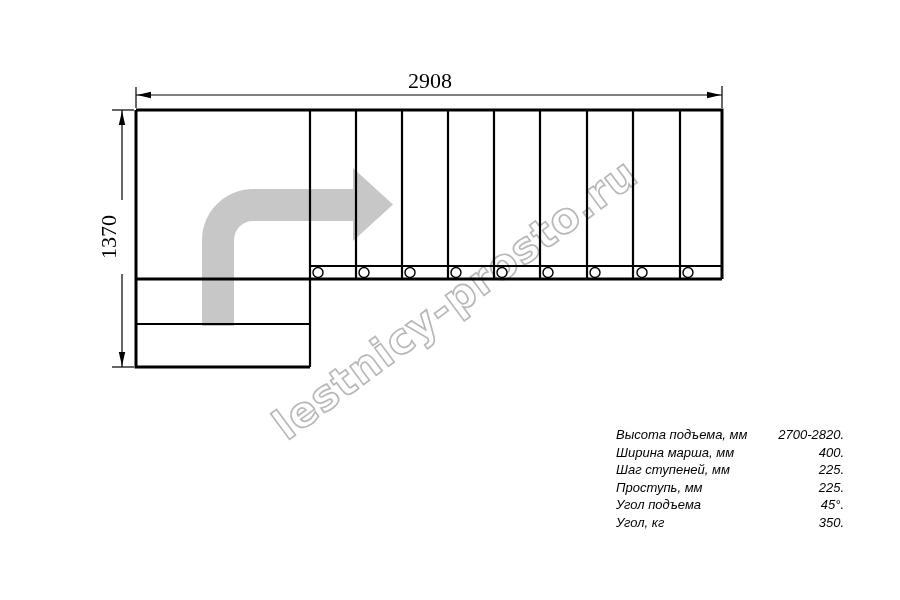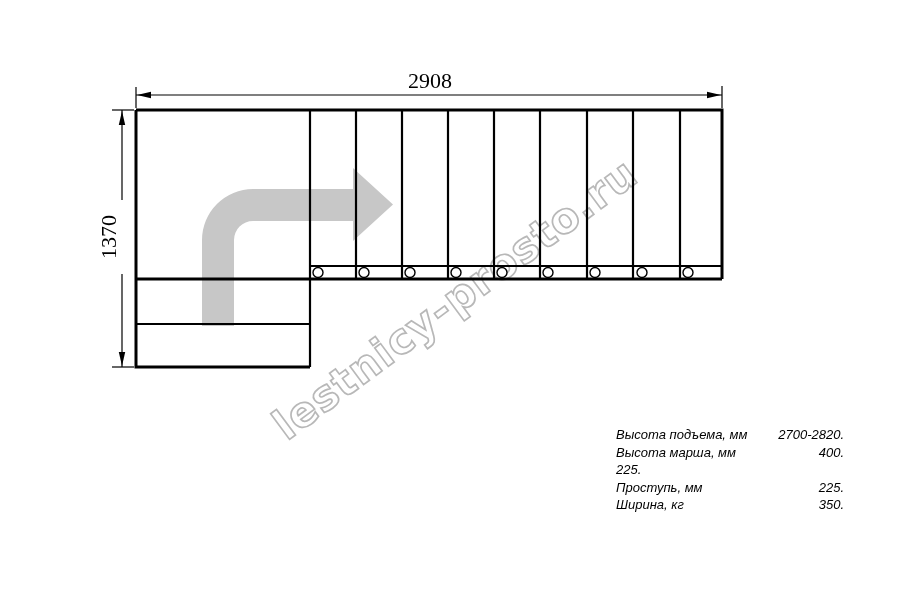--- a/index.html
+++ b/index.html
@@ -89,29 +89,34 @@
     <text class="dim-text" x="430" y="88" text-anchor="middle">2908</text>
     <text class="dim-text" x="116" y="237" text-anchor="middle" transform="rotate(-90 116 237)">1370</text>
   </svg>
 
   <div class="specs">
     <div class="spec-row">
       <span class="spec-label">Высота подъема, мм</span>
       <span class="spec-value">2700-2820.</span>
     </div>
     <div class="spec-row">
-      <span class="spec-label">Высота марша, мм</span>
+      <span class="spec-label">Ширина марша, мм</span>
       <span class="spec-value">400.</span>
     </div>
     <div class="spec-row">
+      <span class="spec-label">Шаг ступеней, мм</span>
       <span class="spec-value">225.</span>
     </div>
     <div class="spec-row">
       <span class="spec-label">Проступь, мм</span>
       <span class="spec-value">225.</span>
     </div>
     <div class="spec-row">
-      <span class="spec-label">Ширина, кг</span>
+      <span class="spec-label">Угол подъема</span>
+      <span class="spec-value">45°.</span>
+    </div>
+    <div class="spec-row">
+      <span class="spec-label">Угол, кг</span>
       <span class="spec-value">350.</span>
     </div>
   </div>
 
 </div>
 
 </body></html>

